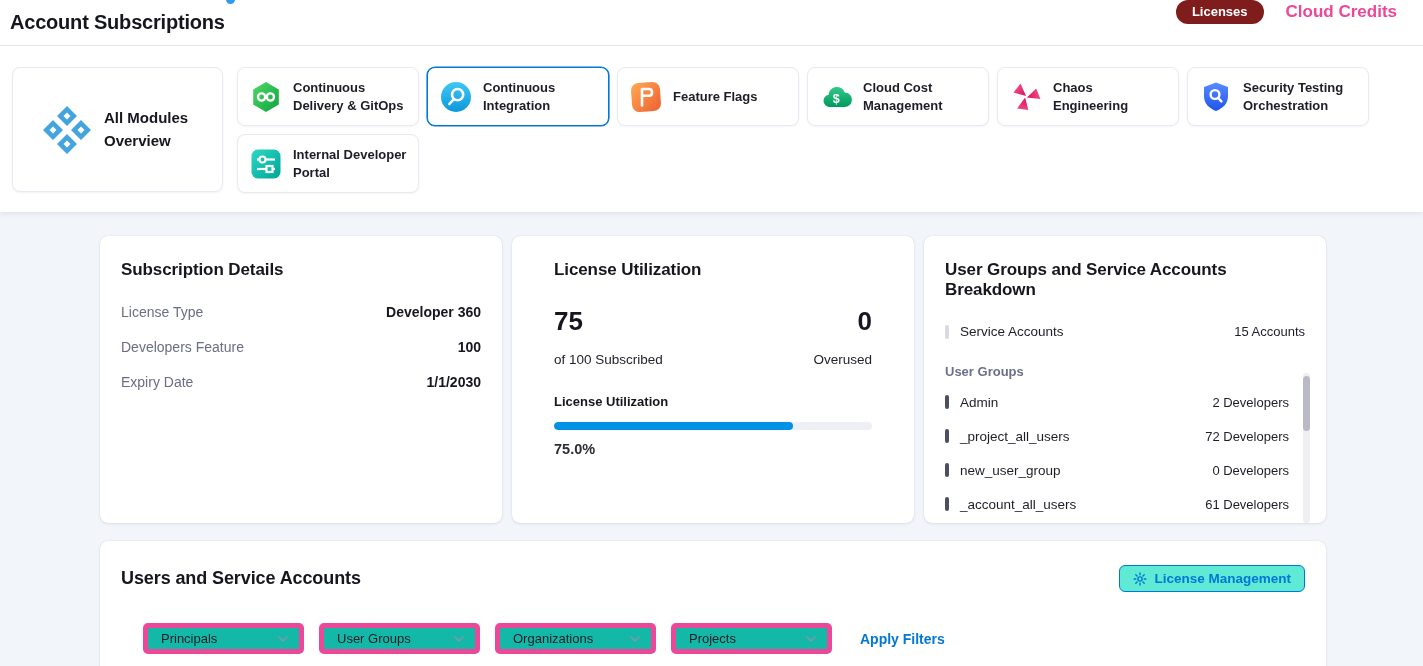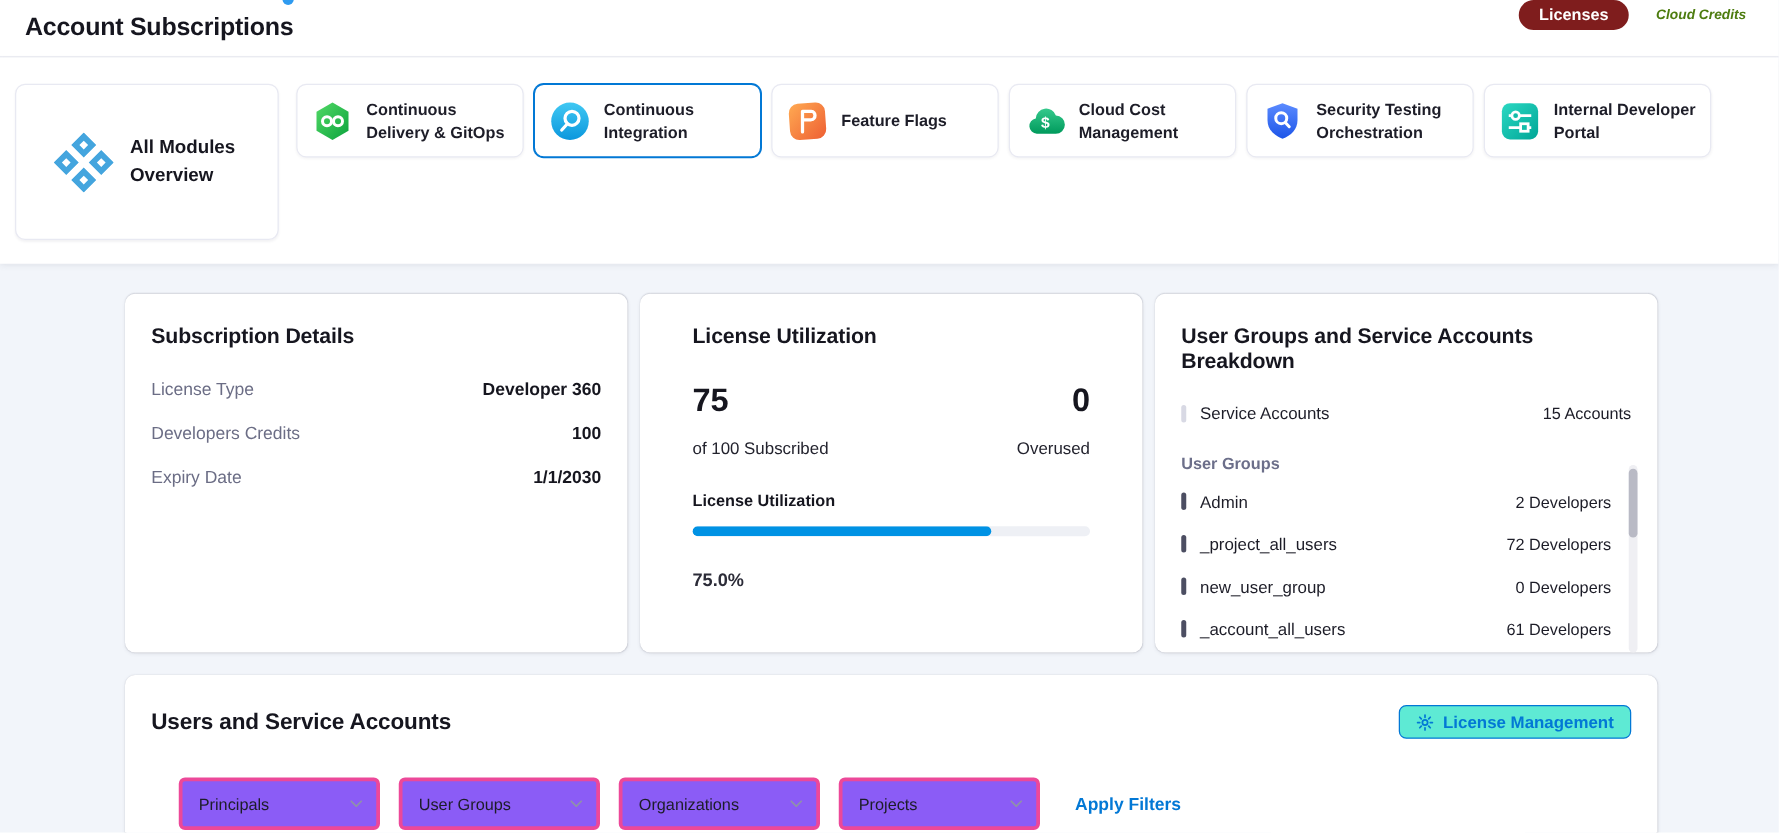--- a/index.html
+++ b/index.html
@@ -11,43 +11,43 @@
     position: relative;
   }
 
   
   .header {
     background: #fff;
     height: 46px;
     border-bottom: 1px solid #e6e7ef;
     display: flex;
     align-items: center;
-    padding: 0 20px;
+    padding: 0 10px;
     position: relative;
   }
   .page-title { font-size: 20px; font-weight: 700; letter-spacing: -0.2px; color: #16161f; }
   .cut-icon {
     position: absolute; left: 226px; top: -5px;
     width: 9px; height: 9px; border-radius: 50%;
     background: #2f9bf0;
   }
   .header-nav {
     position: absolute; right: 26px; top: 0;
     height: 24px; display: flex; align-items: center; gap: 22px;
   }
   .pill-btn {
     background: #7f1d1d; color: #fff;
     font-size: 13px; font-weight: 600;
     border: none; border-radius: 13px;
     padding: 4px 16px 5px; cursor: pointer;
     font-family: inherit;
   }
   .link-btn {
-    color: #4d7c0f; font-size: 11px; font-weight: 600;
-    background: none; border: none; cursor: pointer; font-family: inherit; font-style: italic;
+    color: #ec4899; font-size: 17px; font-weight: 600;
+    background: none; border: none; cursor: pointer; font-family: inherit;
   }
 
   
   .modules-bar {
     background: #fff;
     padding: 21px 12px 19px;
     display: flex;
     align-items: flex-start;
     gap: 14px;
     box-shadow: 0 2px 5px rgba(96,97,112,0.12);
@@ -89,21 +89,21 @@
   .kv-label { font-size: 14px; color: #6b6d85; }
   .kv-value { font-size: 14px; font-weight: 600; color: #16161f; }
 
   .counts-row { display: flex; justify-content: space-between; align-items: flex-end; margin-top: 28px; }
   .count-block.right { text-align: right; }
   .count-num { font-size: 26px; font-weight: 700; color: #16161f; line-height: 1; }
   .count-cap { font-size: 13.5px; color: #23232e; margin-top: 18px; }
   .bar-label { font-size: 13px; font-weight: 700; color: #16161f; margin-top: 27px; }
   .progress-track { margin-top: 13px; height: 8px; border-radius: 4px; background: #eef0f5; overflow: hidden; }
   .progress-fill { height: 100%; border-radius: 4px; background: #0092e4; width: 0; }
-  .pct-label { font-size: 14.5px; font-weight: 600; color: #2c2c38; margin-top: 28px; }
+  .pct-label { font-size: 14.5px; font-weight: 600; color: #2c2c38; margin-top: 11px; }
 
   .sa-row { display: flex; align-items: center; gap: 11px; margin-bottom: 25px; }
   .tick { width: 4px; height: 14px; border-radius: 2px; flex: none; }
   .tick.light { background: #d8d9e4; }
   .tick.dark { background: #4c4e62; }
   .sa-label { font-size: 13.5px; color: #1d1d28; }
   .sa-value { margin-left: auto; font-size: 13px; color: #1d1d28; }
   .ug-heading { font-size: 13px; font-weight: 700; color: #6c6f8a; margin-bottom: 6px; }
   .ug-list { position: relative; padding-right: 16px; }
   .ug-item { display: flex; align-items: center; gap: 11px; height: 34px; }
@@ -126,22 +126,22 @@
   .users-head { display: flex; align-items: center; justify-content: space-between; }
   .users-title { font-size: 18px; font-weight: 700; color: #16161f; letter-spacing: -0.1px; }
   .lm-btn {
     display: flex; align-items: center; gap: 7px;
     background: #5eead4; border: 1px solid #0278d5; border-radius: 6px;
     color: #0278d5; font-size: 13.5px; font-weight: 600;
     padding: 5px 13px; cursor: pointer; font-family: inherit;
   }
   .filters-row { margin: 31px 0 0 22px; display: flex; align-items: center; gap: 15px; }
   .dropdown {
-    width: 161px; height: 42px;
-    background: #8b5cf6; border: 3px solid #ec4899; border-radius: 5px;
+    width: 161px; height: 31px;
+    background: #14b8a6; border: 5px solid #ec4899; border-radius: 5px;
     display: flex; align-items: center; justify-content: space-between;
     padding: 0 11px 0 13px; cursor: pointer;
   }
   .dd-label { font-size: 13px; font-weight: 500; color: #1d1d28; }
   .apply-link {
     margin-left: 13px; color: #0278d5; font-size: 14px; font-weight: 700;
     background: none; border: none; cursor: pointer; font-family: inherit;
   }
 </style>
 </head>
@@ -229,20 +229,30 @@
     </div>
 
     <div class="mod-card">
       <svg class="mod-icon" viewBox="0 0 32 32">
         <path d="M24.5 26 H9.5 A6.2 6.2 0 0 1 8.6 13.7 A8.3 8.3 0 0 1 24.7 11.4 A6 6 0 0 1 24.5 26 Z" fill="url(#gcc)"></path>
         <text x="16.2" y="21.5" text-anchor="middle" font-size="12.5" font-weight="bold" fill="#fff" font-family="Liberation Sans, sans-serif">$</text>
       </svg>
       <div class="mod-label">Cloud Cost Management</div>
     </div>
 
+    <div class="mod-card">
+      <svg class="mod-icon" viewBox="0 0 32 32">
+        <g fill="url(#gch)">
+          <path d="M16 15 L3.5 11.5 L10.5 2.5 Z"></path>
+          <path d="M16 15 L3.5 11.5 L10.5 2.5 Z" transform="rotate(120 16 16)"></path>
+          <path d="M16 15 L3.5 11.5 L10.5 2.5 Z" transform="rotate(240 16 16)"></path>
+        </g>
+      </svg>
+      <div class="mod-label">Chaos Engineering</div>
+    </div>
 
     <div class="mod-card">
       <svg class="mod-icon" viewBox="0 0 32 32">
         <path d="M16 1.5 L28 6 V15 c0 7.8-5.2 12.3-12 15 C9.2 27.3 4 22.8 4 15 V6 Z" fill="url(#gst)"></path>
         <circle cx="15" cy="13.5" r="4.4" fill="none" stroke="#fff" stroke-width="2.4"></circle>
         <path d="M18.2 17 L21.4 20.4" stroke="#fff" stroke-width="2.4" stroke-linecap="round"></path>
       </svg>
       <div class="mod-label">Security Testing Orchestration</div>
     </div>
 
@@ -264,21 +274,21 @@
 <div class="content">
   <div class="cards-row">
 
     <div class="card">
       <div class="card-title">Subscription Details</div>
       <div class="kv-row">
         <span class="kv-label">License Type</span>
         <span class="kv-value">Developer 360</span>
       </div>
       <div class="kv-row">
-        <span class="kv-label">Developers Credits</span>
+        <span class="kv-label">Developers Feature</span>
         <span class="kv-value">100</span>
       </div>
       <div class="kv-row">
         <span class="kv-label">Expiry Date</span>
         <span class="kv-value">1/1/2030</span>
       </div>
     </div>
 
     <div class="card util">
       <div class="card-title">License Utilization</div>

